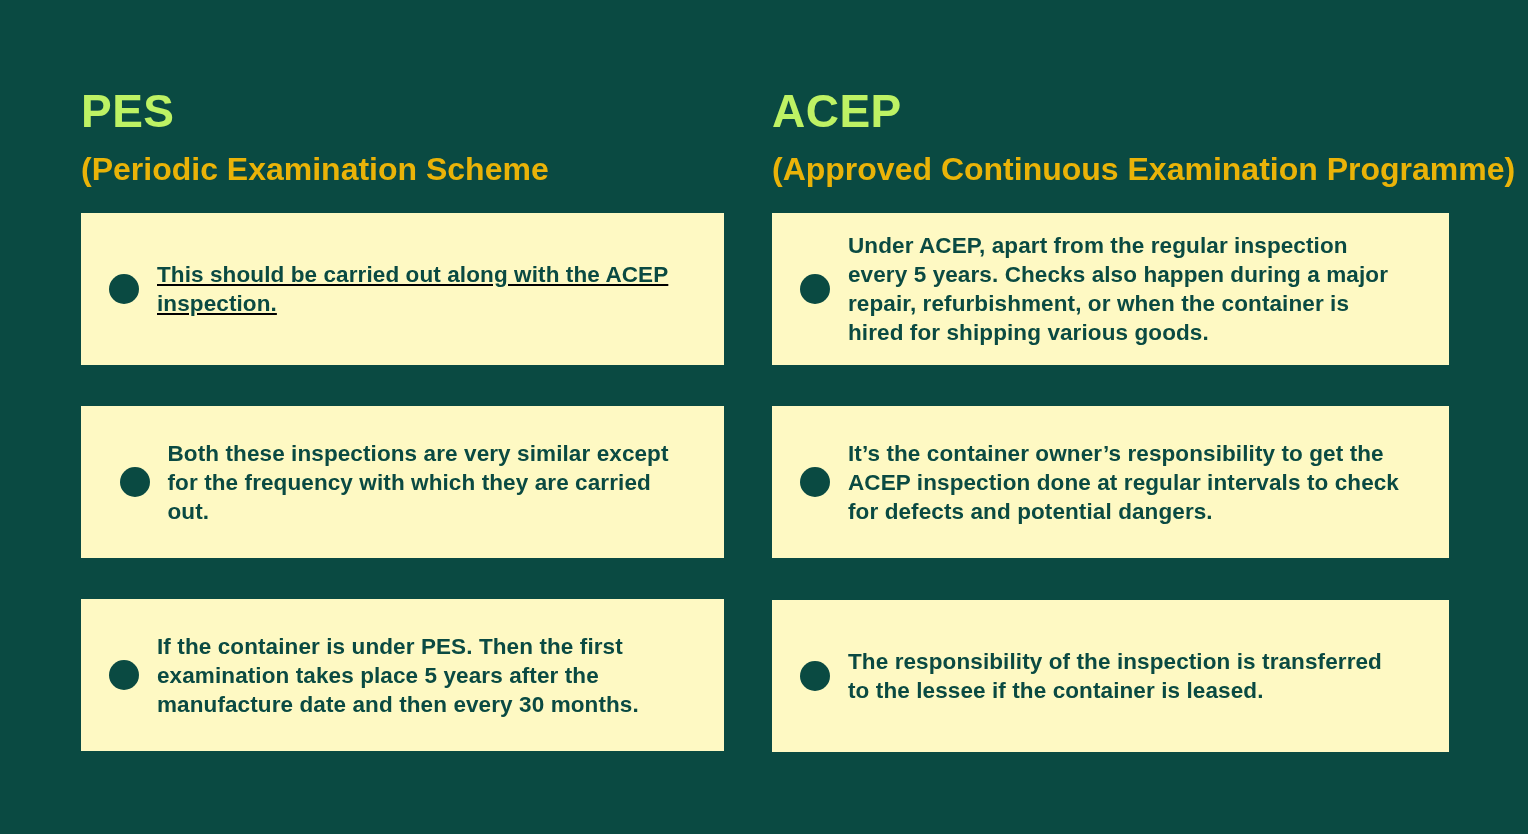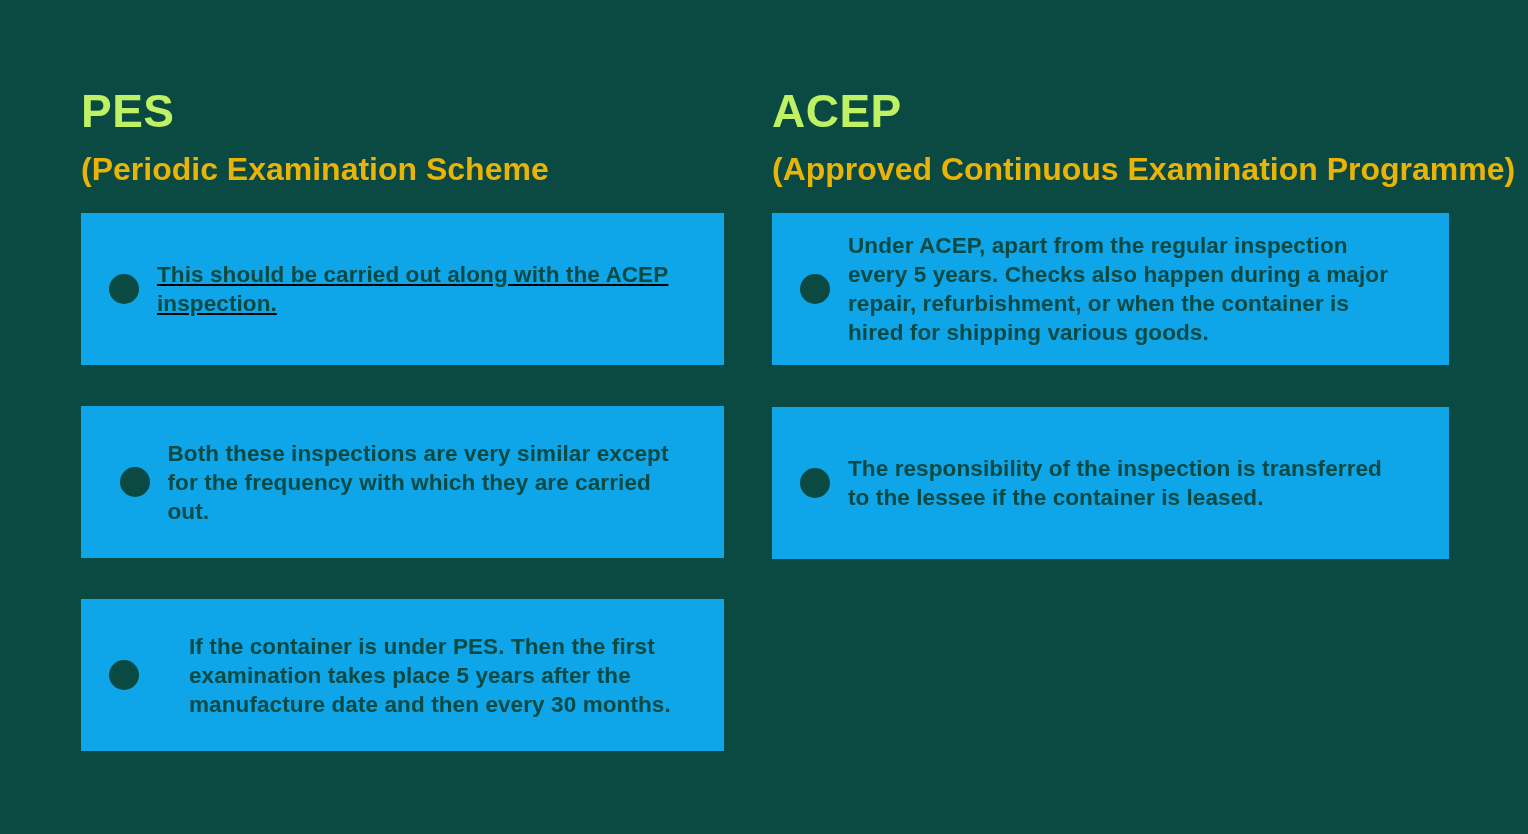--- a/index.html
+++ b/index.html
@@ -50,21 +50,21 @@
     white-space: nowrap;
   }
 
   .cards {
     position: absolute;
     top: 213px;
     left: 0;
     width: 100%;
   }
   .card {
-    background: #0ea5e9;
+    background: #fef9c3;
     display: flex;
     align-items: center;
     box-sizing: border-box;
     padding: 22px 26px 22px 28px;
     margin-bottom: 41px;
   }
   .card .bullet {
     flex: 0 0 auto;
     width: 30px;
     height: 30px;
@@ -79,21 +79,21 @@
     font-weight: bold;
     letter-spacing: 0.1px;
   }
 
   
   .column.left .card { width: 643px; }
   .column.right .card { width: 677px; }
 
   .column.left .card.c0 { height: 152px; margin-bottom: 41px; text-decoration: underline; }
   .column.left .card.c1 { height: 152px; margin-bottom: 41px; justify-content: center; }
-  .column.left .card.c2 { height: 152px; margin-bottom: 0; gap: 32px; }
+  .column.left .card.c2 { height: 152px; margin-bottom: 0; }
 
   .column.right .card.c0 { height: 152px; margin-bottom: 41px; }
   .column.right .card.c1 { height: 152px; margin-bottom: 41px; }
   .column.right .card.c2 { height: 152px; margin-bottom: 0; margin-top: 42px; }
 
   .column.right .card .card-text { max-width: 560px; }
   .column.left .card .card-text { max-width: 520px; }
 </style>
 </head>
 <body>
@@ -120,20 +120,24 @@
   </div>
 
   <div class="column right">
     <h1 class="col-title">ACEP</h1>
     <div class="col-subtitle">(Approved Continuous Examination Programme)</div>
     <div class="cards">
       <div class="card c0">
         <span class="bullet"></span>
         <span class="card-text">Under ACEP, apart from the regular inspection every 5 years. Checks also happen during a major repair, refurbishment, or when the container is hired for shipping various goods.</span>
       </div>
+      <div class="card c1">
+        <span class="bullet"></span>
+        <span class="card-text">It’s the container owner’s responsibility to get the ACEP inspection done at regular intervals to check for defects and potential dangers.</span>
+      </div>
       <div class="card c2">
         <span class="bullet"></span>
         <span class="card-text">The responsibility of the inspection is transferred to the lessee if the container is leased.</span>
       </div>
     </div>
   </div>
 
 </div>
 
 </body></html>

